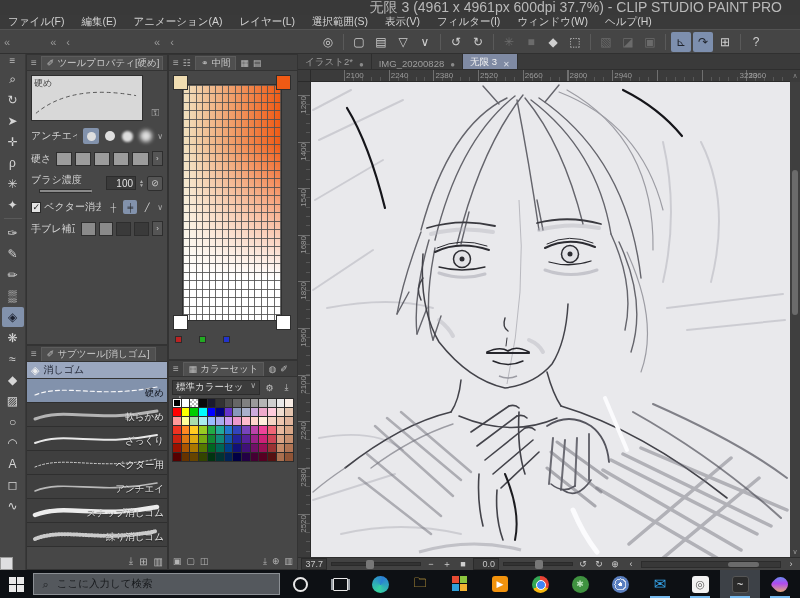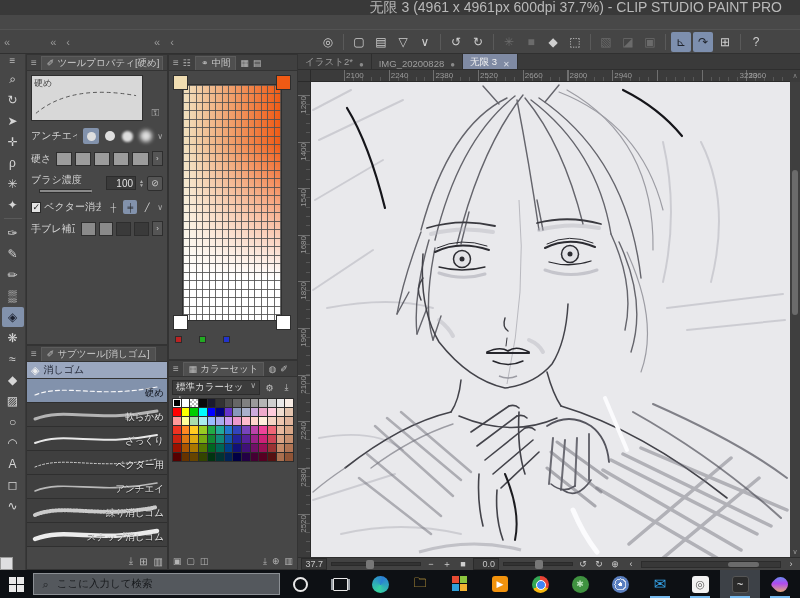--- a/index.html
+++ b/index.html
@@ -183,20 +183,31 @@
 </style>
 </head>
 <body>
 
 <div id="app">
 
   <div class="titlebar">
     <span>无限 3  (4961 x 4961px 600dpi 37.7%)  - CLIP STUDIO PAINT PRO</span>
   </div>
 
+  <div class="menubar">
+      <span class="menu-item">ファイル(F)</span>
+      <span class="menu-item">編集(E)</span>
+      <span class="menu-item">アニメーション(A)</span>
+      <span class="menu-item">レイヤー(L)</span>
+      <span class="menu-item">選択範囲(S)</span>
+      <span class="menu-item">表示(V)</span>
+      <span class="menu-item">フィルター(I)</span>
+      <span class="menu-item">ウィンドウ(W)</span>
+      <span class="menu-item">ヘルプ(H)</span>
+    </div>
 
   <div class="toolbar">
     <div class="collapse-group cg1">
         <span>«</span>
         <span style="margin-left:30px">«</span>
         <span>‹</span>
       </div>
     <div class="collapse-group cg2">
         <span>«</span>
         <span>‹</span>
@@ -380,29 +391,29 @@
           <span class="st-label">ベクター用</span>
         </div>
         <div class="st-item">
           <svg viewBox="0 0 140 24">
             <path d="M8,16 C38,4 70,20 130,8" fill="none" stroke="#d8d8d8" stroke-width="1.6" opacity="0.8" stroke-linecap="round"></path>
           </svg>
           <span class="st-label">アンチエイ</span>
         </div>
         <div class="st-item">
           <svg viewBox="0 0 140 24">
+            <path d="M8,16 C38,4 70,20 130,8" fill="none" stroke="#f5f5f5" stroke-width="4.5" opacity="0.95" stroke-linecap="round"></path>
+          </svg>
+          <span class="st-label">スナップ消しゴム</span>
+        </div>
+        <div class="st-item">
+          <svg viewBox="0 0 140 24">
             <path d="M8,16 C38,4 70,20 130,8" fill="none" stroke="#e4e4e4" stroke-width="4" stroke-dasharray="1 2" opacity="0.85" stroke-linecap="round"></path>
           </svg>
           <span class="st-label">練り消しゴム</span>
-        </div>
-        <div class="st-item">
-          <svg viewBox="0 0 140 24">
-            <path d="M8,16 C38,4 70,20 130,8" fill="none" stroke="#f5f5f5" stroke-width="4.5" opacity="0.95" stroke-linecap="round"></path>
-          </svg>
-          <span class="st-label">スナップ消しゴム</span>
         </div>
       </div>
     <div class="st-footer" id="st-footer">
         <span>⤓</span>
         <span>⊞</span>
         <span>▥</span>
       </div>
   </div>
 
   <div id="midcolor" class="panel">

